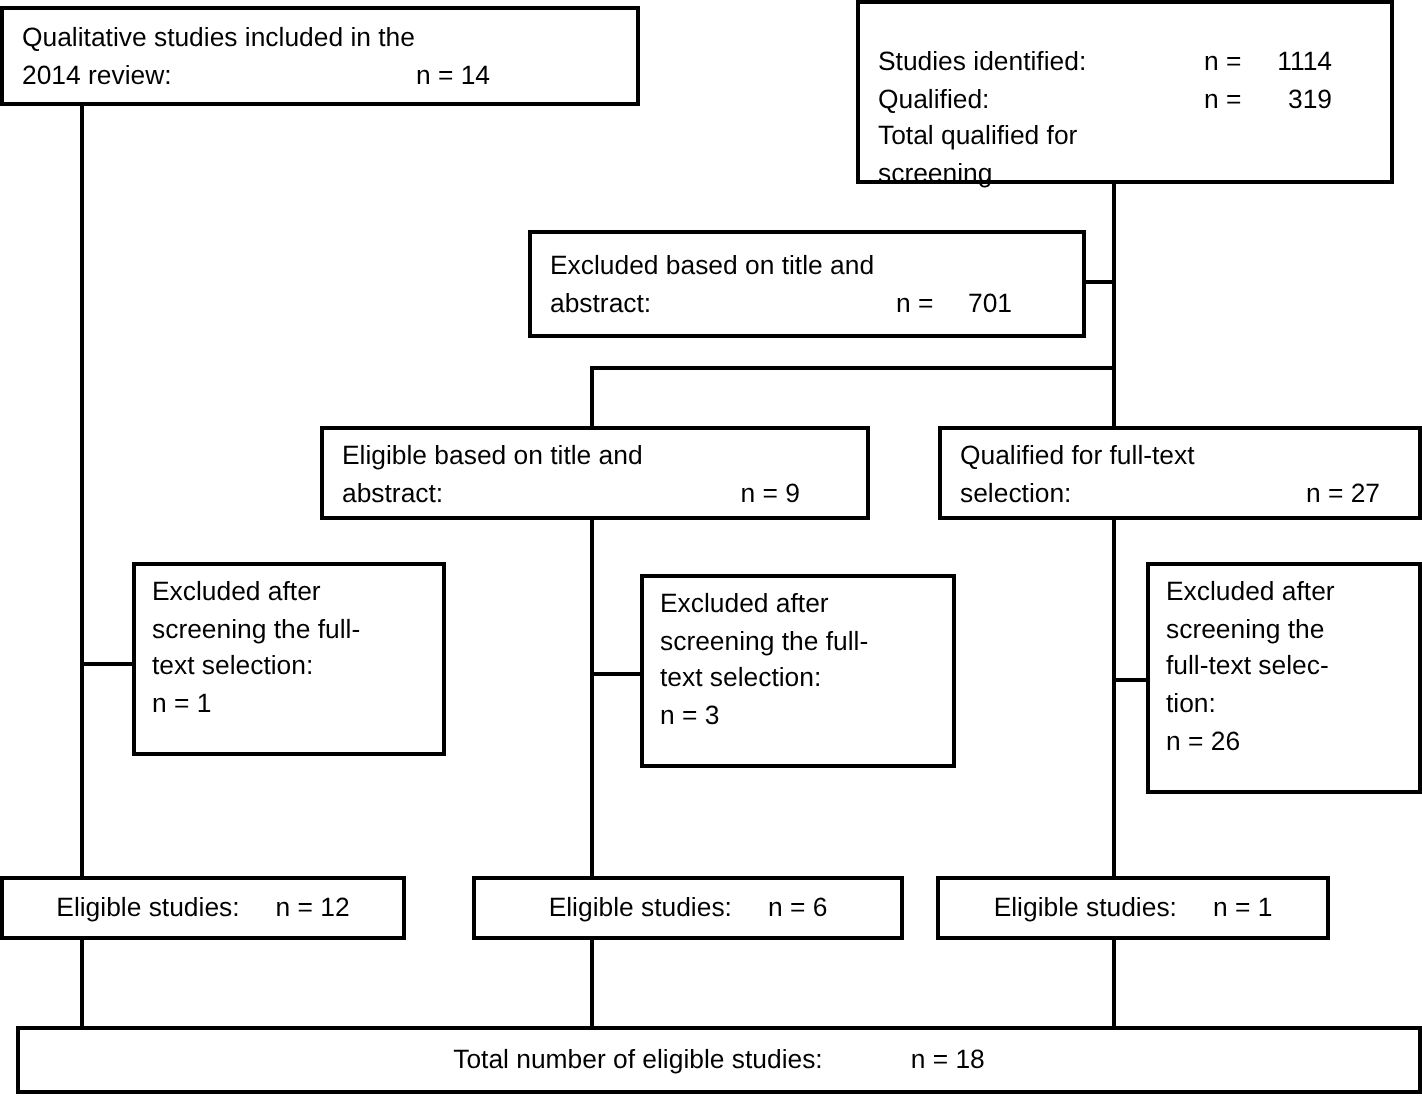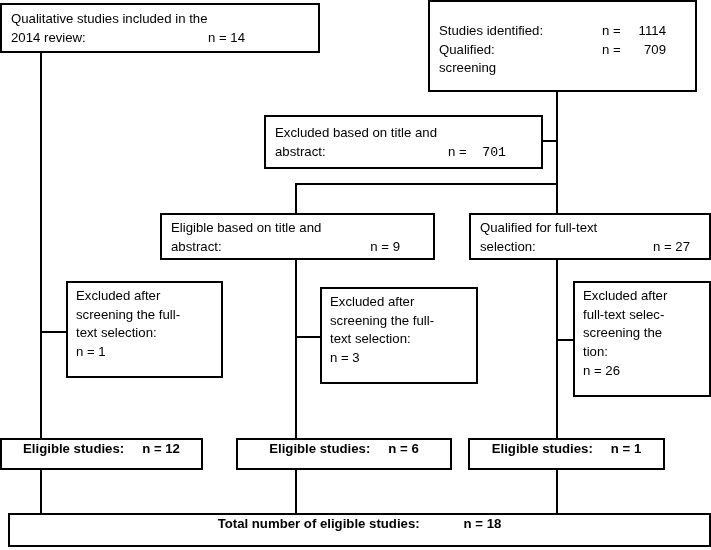--- a/index.html
+++ b/index.html
@@ -44,22 +44,22 @@
   .node .num {
     flex: 0 0 auto;
     margin-left: auto;
     padding-left: 10px;
   }
   .node .plain { white-space: nowrap; }
 
   
   .node.centered {
     display: flex;
+    align-items: center;
     justify-content: center;
-    font-weight: bold;
   }
   .node.centered .inner {
     display: flex;
     align-items: baseline;
     white-space: nowrap;
   }
   .node.centered .gap { display: inline-block; width: 18px; }
   .node.centered .gap-wide { display: inline-block; width: 44px; }
 
   
@@ -113,34 +113,35 @@
   <div class="node" style="left:428px; top:0px; width:269px; height:92px; padding-top:20px;">
     <div class="row">
       <span class="lbl">Studies identified:</span>
       <span class="num numcol" style="padding-right:22px;">
         <span class="eq">n =</span><span class="val" style="width:40px;">1114</span>
       </span>
     </div>
     <div class="row">
       <span class="lbl">Qualified:</span>
       <span class="num numcol" style="padding-right:22px;">
-        <span class="eq">n =</span><span class="val" style="width:40px;">709</span>
+        <span class="eq">n =</span><span class="val" style="width:40px;">319</span>
       </span>
     </div>
+    <div class="plain">Total qualified for</div>
     <div class="row">
       <span class="lbl">screening</span>
     </div>
   </div>
 
   <div class="node" style="left:264px; top:115px; width:279px; height:54px; padding-top:7px;">
     <div class="plain">Excluded based on title and</div>
     <div class="row">
       <span class="lbl">abstract:</span>
       <span class="num numcol" style="padding-right:28px;">
-        <span class="eq">n =</span><span class="val" style="width:34px;font-family:Liberation Mono, monospace;">701</span>
+        <span class="eq">n =</span><span class="val" style="width:34px;">701</span>
       </span>
     </div>
   </div>
 
   <div class="node" style="left:160px; top:213px; width:275px; height:47px; padding-top:4px;">
     <div class="plain">Eligible based on title and</div>
     <div class="row">
       <span class="lbl">abstract:</span>
       <span class="num" style="padding-right:26px;text-align:center;">n = 9</span>
     </div>
@@ -163,22 +164,22 @@
 
   <div class="node stack" style="left:320px; top:287px; width:158px; height:97px;">
     <div class="ln">Excluded after</div>
     <div class="ln">screening the full-</div>
     <div class="ln">text selection:</div>
     <div class="ln">n = 3</div>
   </div>
 
   <div class="node stack" style="left:573px; top:281px; width:138px; height:116px;">
     <div class="ln">Excluded after</div>
+    <div class="ln">screening the</div>
     <div class="ln">full-text selec-</div>
-    <div class="ln">screening the</div>
     <div class="ln">tion:</div>
     <div class="ln">n = 26</div>
   </div>
 
   <div class="node centered" style="left:0px; top:438px; width:203px; height:32px; padding:0;">
     <div class="inner">
       <span>Eligible studies:</span>
       <span class="gap"></span>
       <span>n = 12</span>
     </div>

